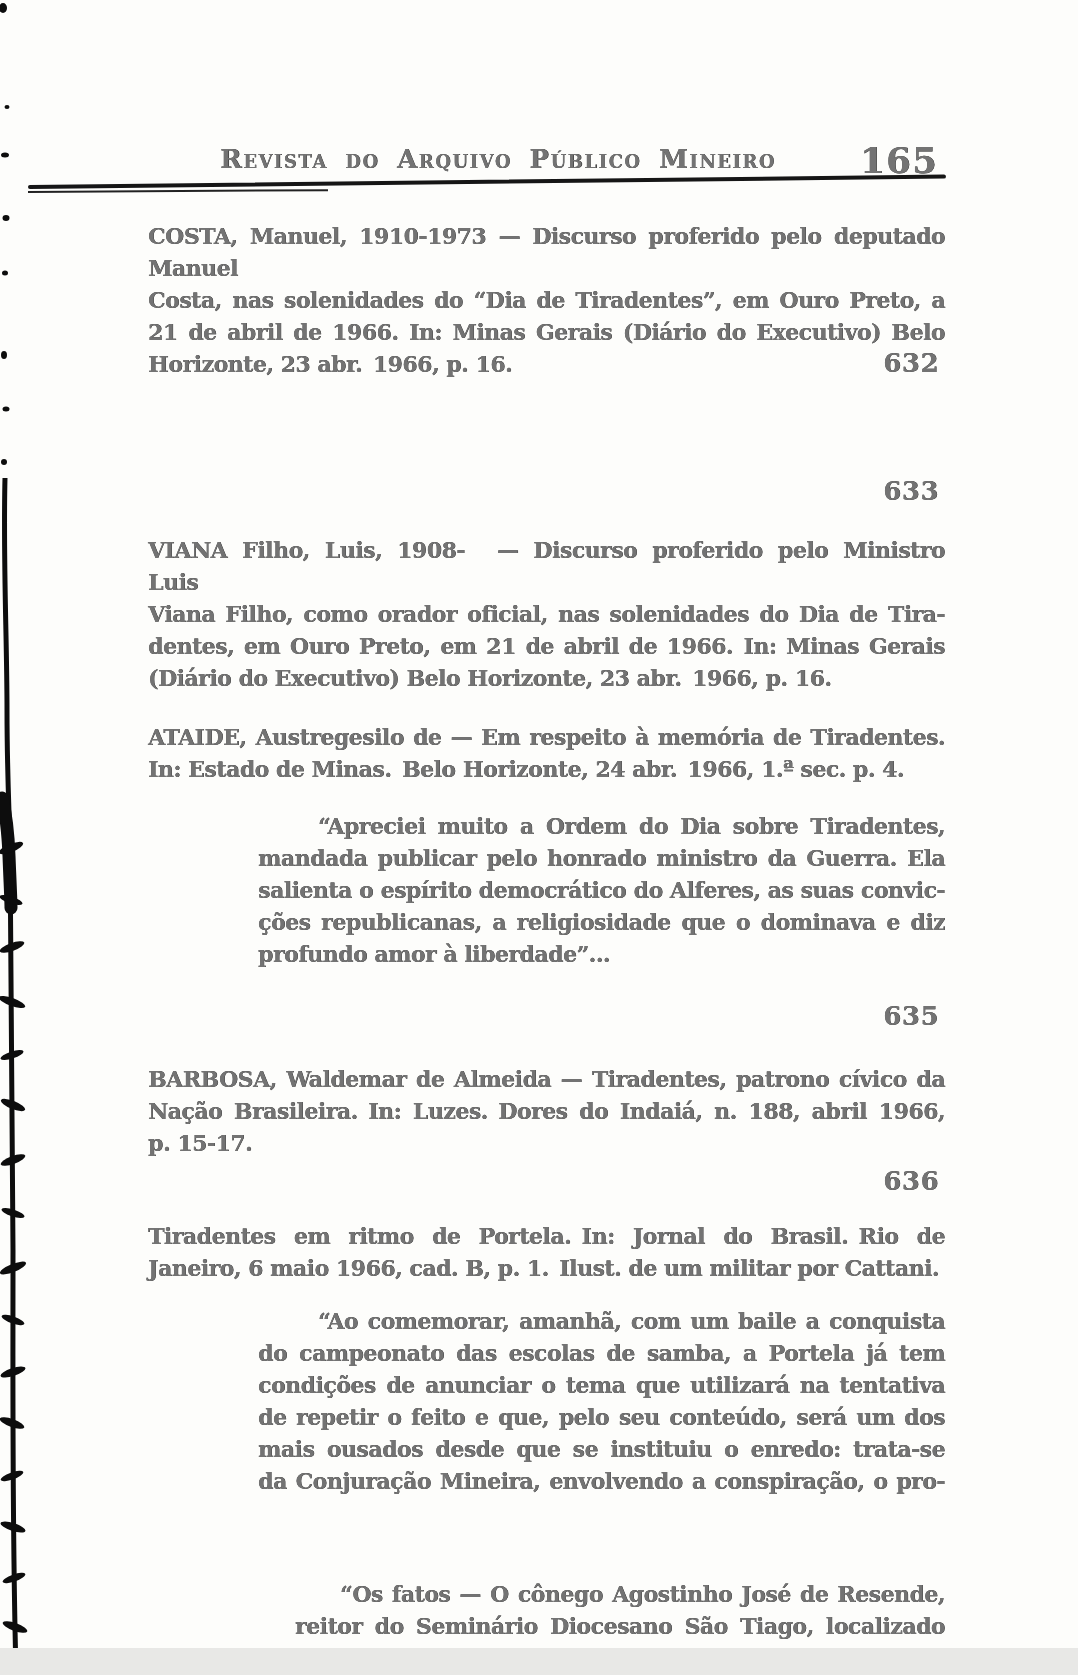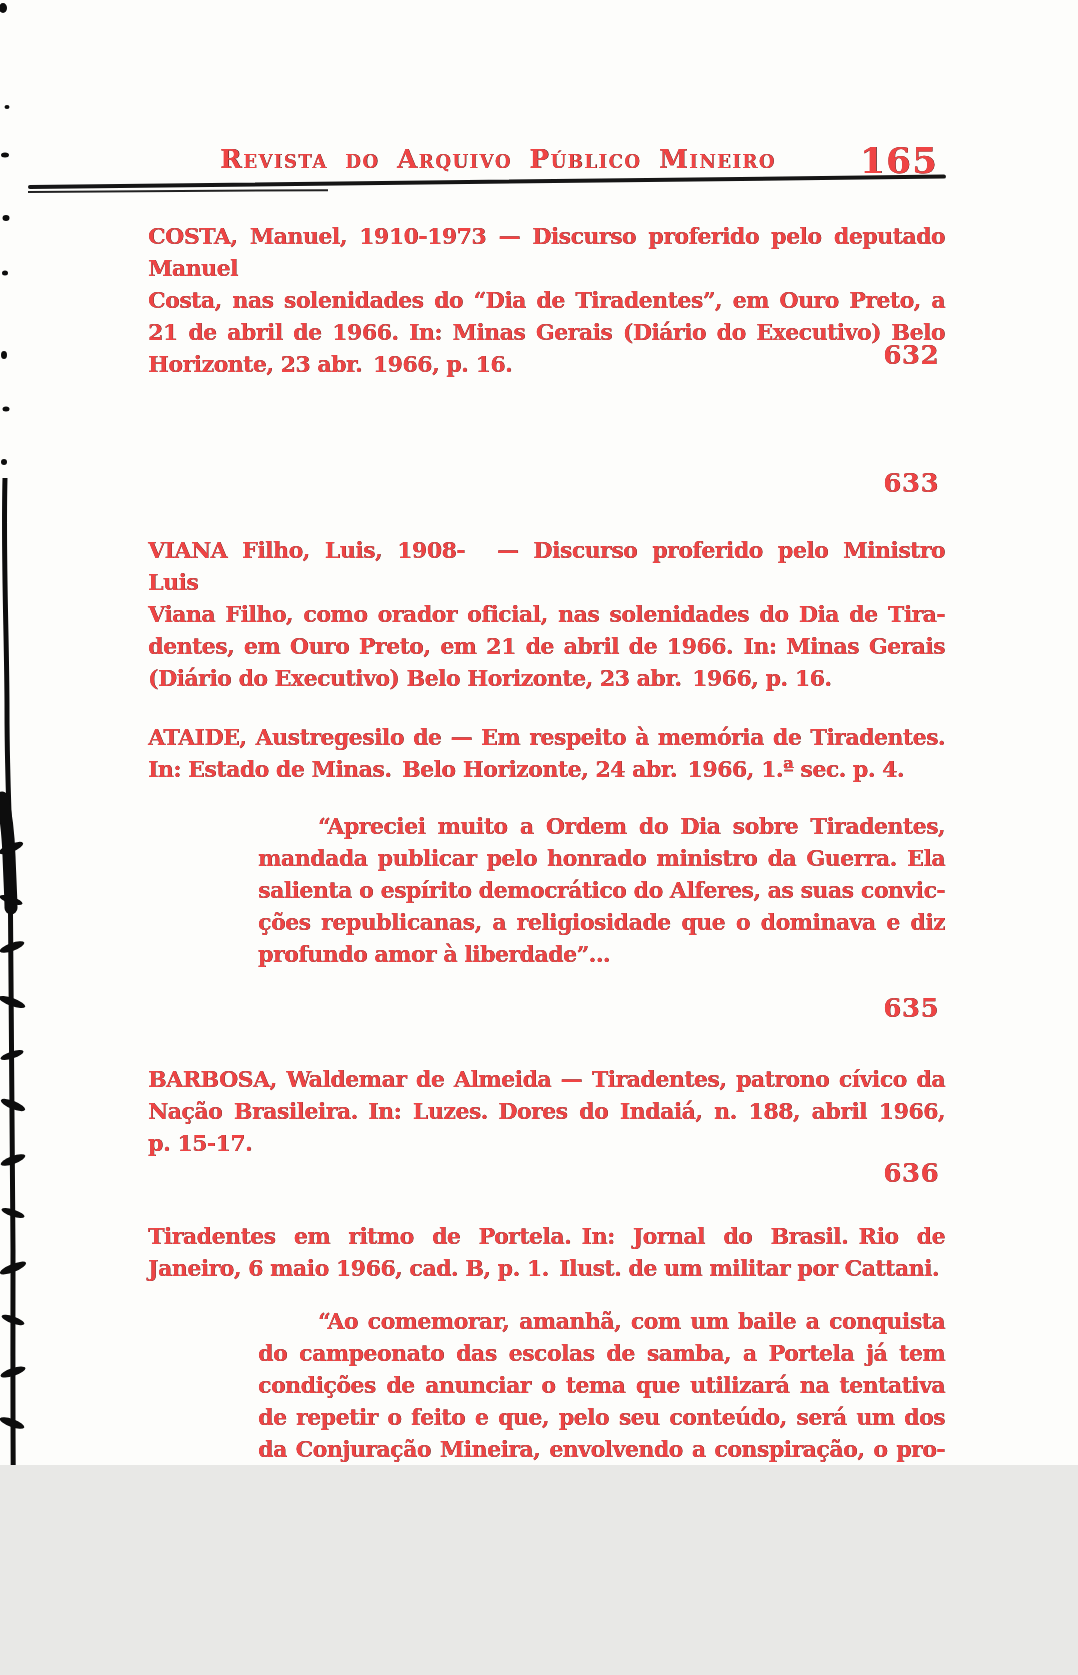--- a/index.html
+++ b/index.html
@@ -1,22 +1,22 @@
 <!DOCTYPE html>
 <html><head>
 <meta charset="utf-8">
 <style>
   html,body{margin:0;padding:0;background:#e8e8e6;}
   .page{
     position:relative;
-    width:1078px;height:1465px;
+    width:1078px;height:1648px;
     background:#fdfdfb;
     overflow:hidden;
     font-family:"DejaVu Serif","Liberation Serif",serif;
-    color:#ef4444;
+    color:#737373;
     font-weight:bold;
   }
   .abs{position:absolute;}
   
   .journal-title{
     left:148px;top:144px;width:700px;
     text-align:center;
     font-variant:small-caps;
     font-size:26px;letter-spacing:1.5px;word-spacing:7px;
     white-space:nowrap;
@@ -50,20 +50,21 @@
   .entry-quote.narrow{left:295px;width:650px;}
   .jline{text-align:justify;text-align-last:justify;}
   .jline.last{text-align-last:left;}
   .entry-quote .jline:first-child{padding-left:60px;}
   .entry-quote.narrow .jline:first-child{padding-left:45px;}
   .entry-number{
     left:148px;width:791px;
     text-align:right;
     font-size:26px;letter-spacing:0.5px;
     text-shadow:0.3px 0.3px 0 #1a1a1a;
+    margin-top:8px;
   }
   
   #e632-text{top:220px;} #e632-num{top:340px;}
   #e633-text{top:410px;} #e633-num{top:468px;}
   #e634-text{top:534px;} #e634-num{top:656px;}
   #e635-text{top:721px;} #e635-quote{top:810px;} #e635-num{top:993px;}
   #e636-text{top:1063px;} #e636-num{top:1158px;}
   #e637-text{top:1220px;} #e637-quote1{top:1305px;} #e637-quote2{top:1578px;}
   
   .binding{left:0;top:0;width:40px;height:1675px;}
@@ -151,20 +152,21 @@
 
   <div id="e637-text" class="abs entry-text">
       <div class="jline">Tiradentes em ritmo de Portela. In: Jornal do Brasil. Rio de</div>
       <div class="jline last">Janeiro, 6 maio 1966, cad. B, p. 1. Ilust. de um militar por Cattani.</div>
     </div>
   <div id="e637-quote1" class="abs entry-quote">
       <div class="jline">“Ao comemorar, amanhã, com um baile a conquista</div>
       <div class="jline">do campeonato das escolas de samba, a Portela já tem</div>
       <div class="jline">condições de anunciar o tema que utilizará na tentativa</div>
       <div class="jline">de repetir o feito e que, pelo seu conteúdo, será um dos</div>
+      <div class="jline">mais ousados desde que se instituiu o enredo: trata-se</div>
       <div class="jline">da Conjuração Mineira, envolvendo a conspiração, o pro-</div>
     </div>
   <div id="e637-quote2" class="abs entry-quote narrow">
       <div class="jline">“Os fatos — O cônego Agostinho José de Resende,</div>
       <div class="jline last">reitor do Seminário Diocesano São Tiago, localizado exa-</div>
     </div>
 
 </div>
 
 </body></html>

